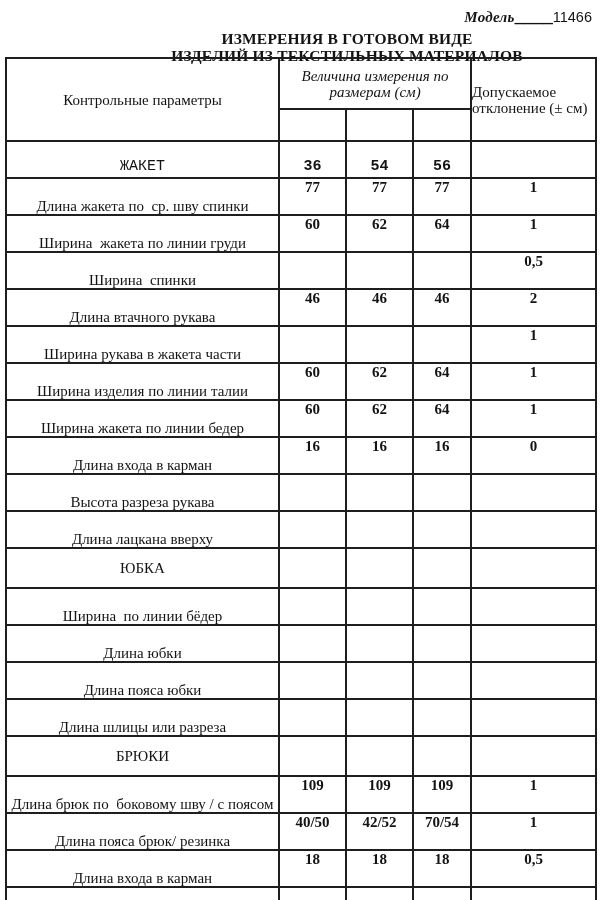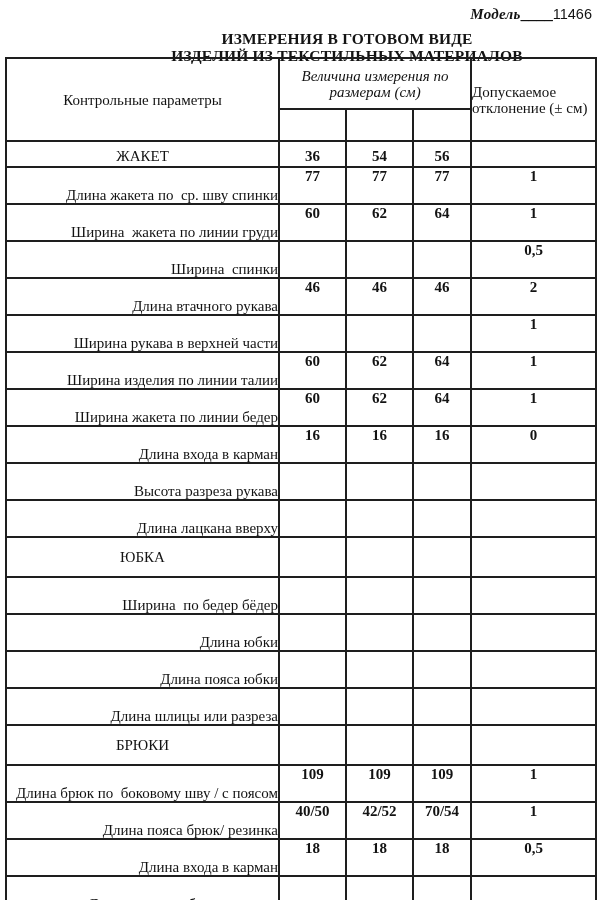--- a/index.html
+++ b/index.html
@@ -5,54 +5,54 @@
   html,body{margin:0;padding:0;}
   body{
     width:600px;height:900px;overflow:hidden;position:relative;
     background:#ffffff;color:#131313;
     font-family:"Liberation Serif", serif;
   }
   .model-line{
     position:absolute;top:5px;right:8px;white-space:nowrap;
   }
   .model-label{font-weight:bold;font-style:italic;font-size:15px;letter-spacing:.3px;}
-  .model-underscore{font-weight:bold;font-size:16px;letter-spacing:0;text-decoration:underline;}
+  .model-underscore{font-weight:bold;font-size:19px;letter-spacing:0;text-decoration:underline;}
   .model-number{font-family:"Liberation Sans", sans-serif;font-size:14.5px;}
   .doc-title{
     position:absolute;top:31px;left:0;width:100%;
     text-align:center;font-weight:bold;font-size:15.5px;line-height:16.5px;
     letter-spacing:.2px;
     padding-left:47px;
   }
   table.meas{
     position:absolute;top:57px;left:5px;width:590px;
     border-collapse:collapse;table-layout:fixed;
   }
   table.meas td{
     border:2px solid #1e1e1e;overflow:hidden;
     font-size:15px;line-height:16px;padding:0;
   }
   td.h-param{ text-align:center;vertical-align:middle;padding:0 10px; }
   td.h-sizes{ height:49px;text-align:center;vertical-align:middle;padding:0 14px;font-style:italic; }
   td.h-dev{ text-align:left;vertical-align:middle;padding:0 7px; }
   tr.h-sub td{ height:30px; }
   td.lbl{
-    vertical-align:bottom;text-align:right;
+    vertical-align:bottom;text-align:center;
     padding:2px 2px 3px 7px;font-size:14.5px;white-space:pre;
   }
   td.lbl-sec{
     vertical-align:middle;text-align:center;
     padding-right:72px;font-size:15px;white-space:pre;
   }
   td.val{
     vertical-align:top;text-align:center;font-weight:bold;
     padding-top:2px;font-size:15px;
   }
   tr.sec-compact td{height:20px;}
-  tr.sec-compact td.lbl-sec,tr.sec-compact td.val{padding-top:4px;vertical-align:middle;}
+  tr.sec-compact td.lbl-sec,tr.sec-compact td.val{padding-top:15px;vertical-align:middle;font-family:Liberation Mono, monospace;}
   tr.sec-row td{height:38px;}
   tr.data-row td{height:35px;}
 </style>
 </head>
 <body>
 
 <div class="model-line">
   <span class="model-label">Модель</span><span class="model-underscore">____</span><span class="model-number">11466</span>
 </div>
 
@@ -109,21 +109,21 @@
         <td class="val">0,5</td>
       </tr>
       <tr class="data-row">
         <td class="lbl">Длина втачного рукава</td>
         <td class="val">46</td>
         <td class="val">46</td>
         <td class="val">46</td>
         <td class="val">2</td>
       </tr>
       <tr class="data-row">
-        <td class="lbl">Ширина рукава в верхней части</td>
+        <td class="lbl">Ширина рукава в жакета части</td>
         <td class="val"></td>
         <td class="val"></td>
         <td class="val"></td>
         <td class="val">1</td>
       </tr>
       <tr class="data-row">
         <td class="lbl">Ширина изделия по линии талии</td>
         <td class="val">60</td>
         <td class="val">62</td>
         <td class="val">64</td>
@@ -158,21 +158,21 @@
         <td class="val"></td>
       </tr>
       <tr class="sec-row">
         <td class="lbl-sec">ЮБКА</td>
         <td class="val"></td>
         <td class="val"></td>
         <td class="val"></td>
         <td class="val"></td>
       </tr>
       <tr class="data-row">
-        <td class="lbl">Ширина  по бедер бёдер</td>
+        <td class="lbl">Ширина  по линии бёдер</td>
         <td class="val"></td>
         <td class="val"></td>
         <td class="val"></td>
         <td class="val"></td>
       </tr>
       <tr class="data-row">
         <td class="lbl">Длина юбки</td>
         <td class="val"></td>
         <td class="val"></td>
         <td class="val"></td>

